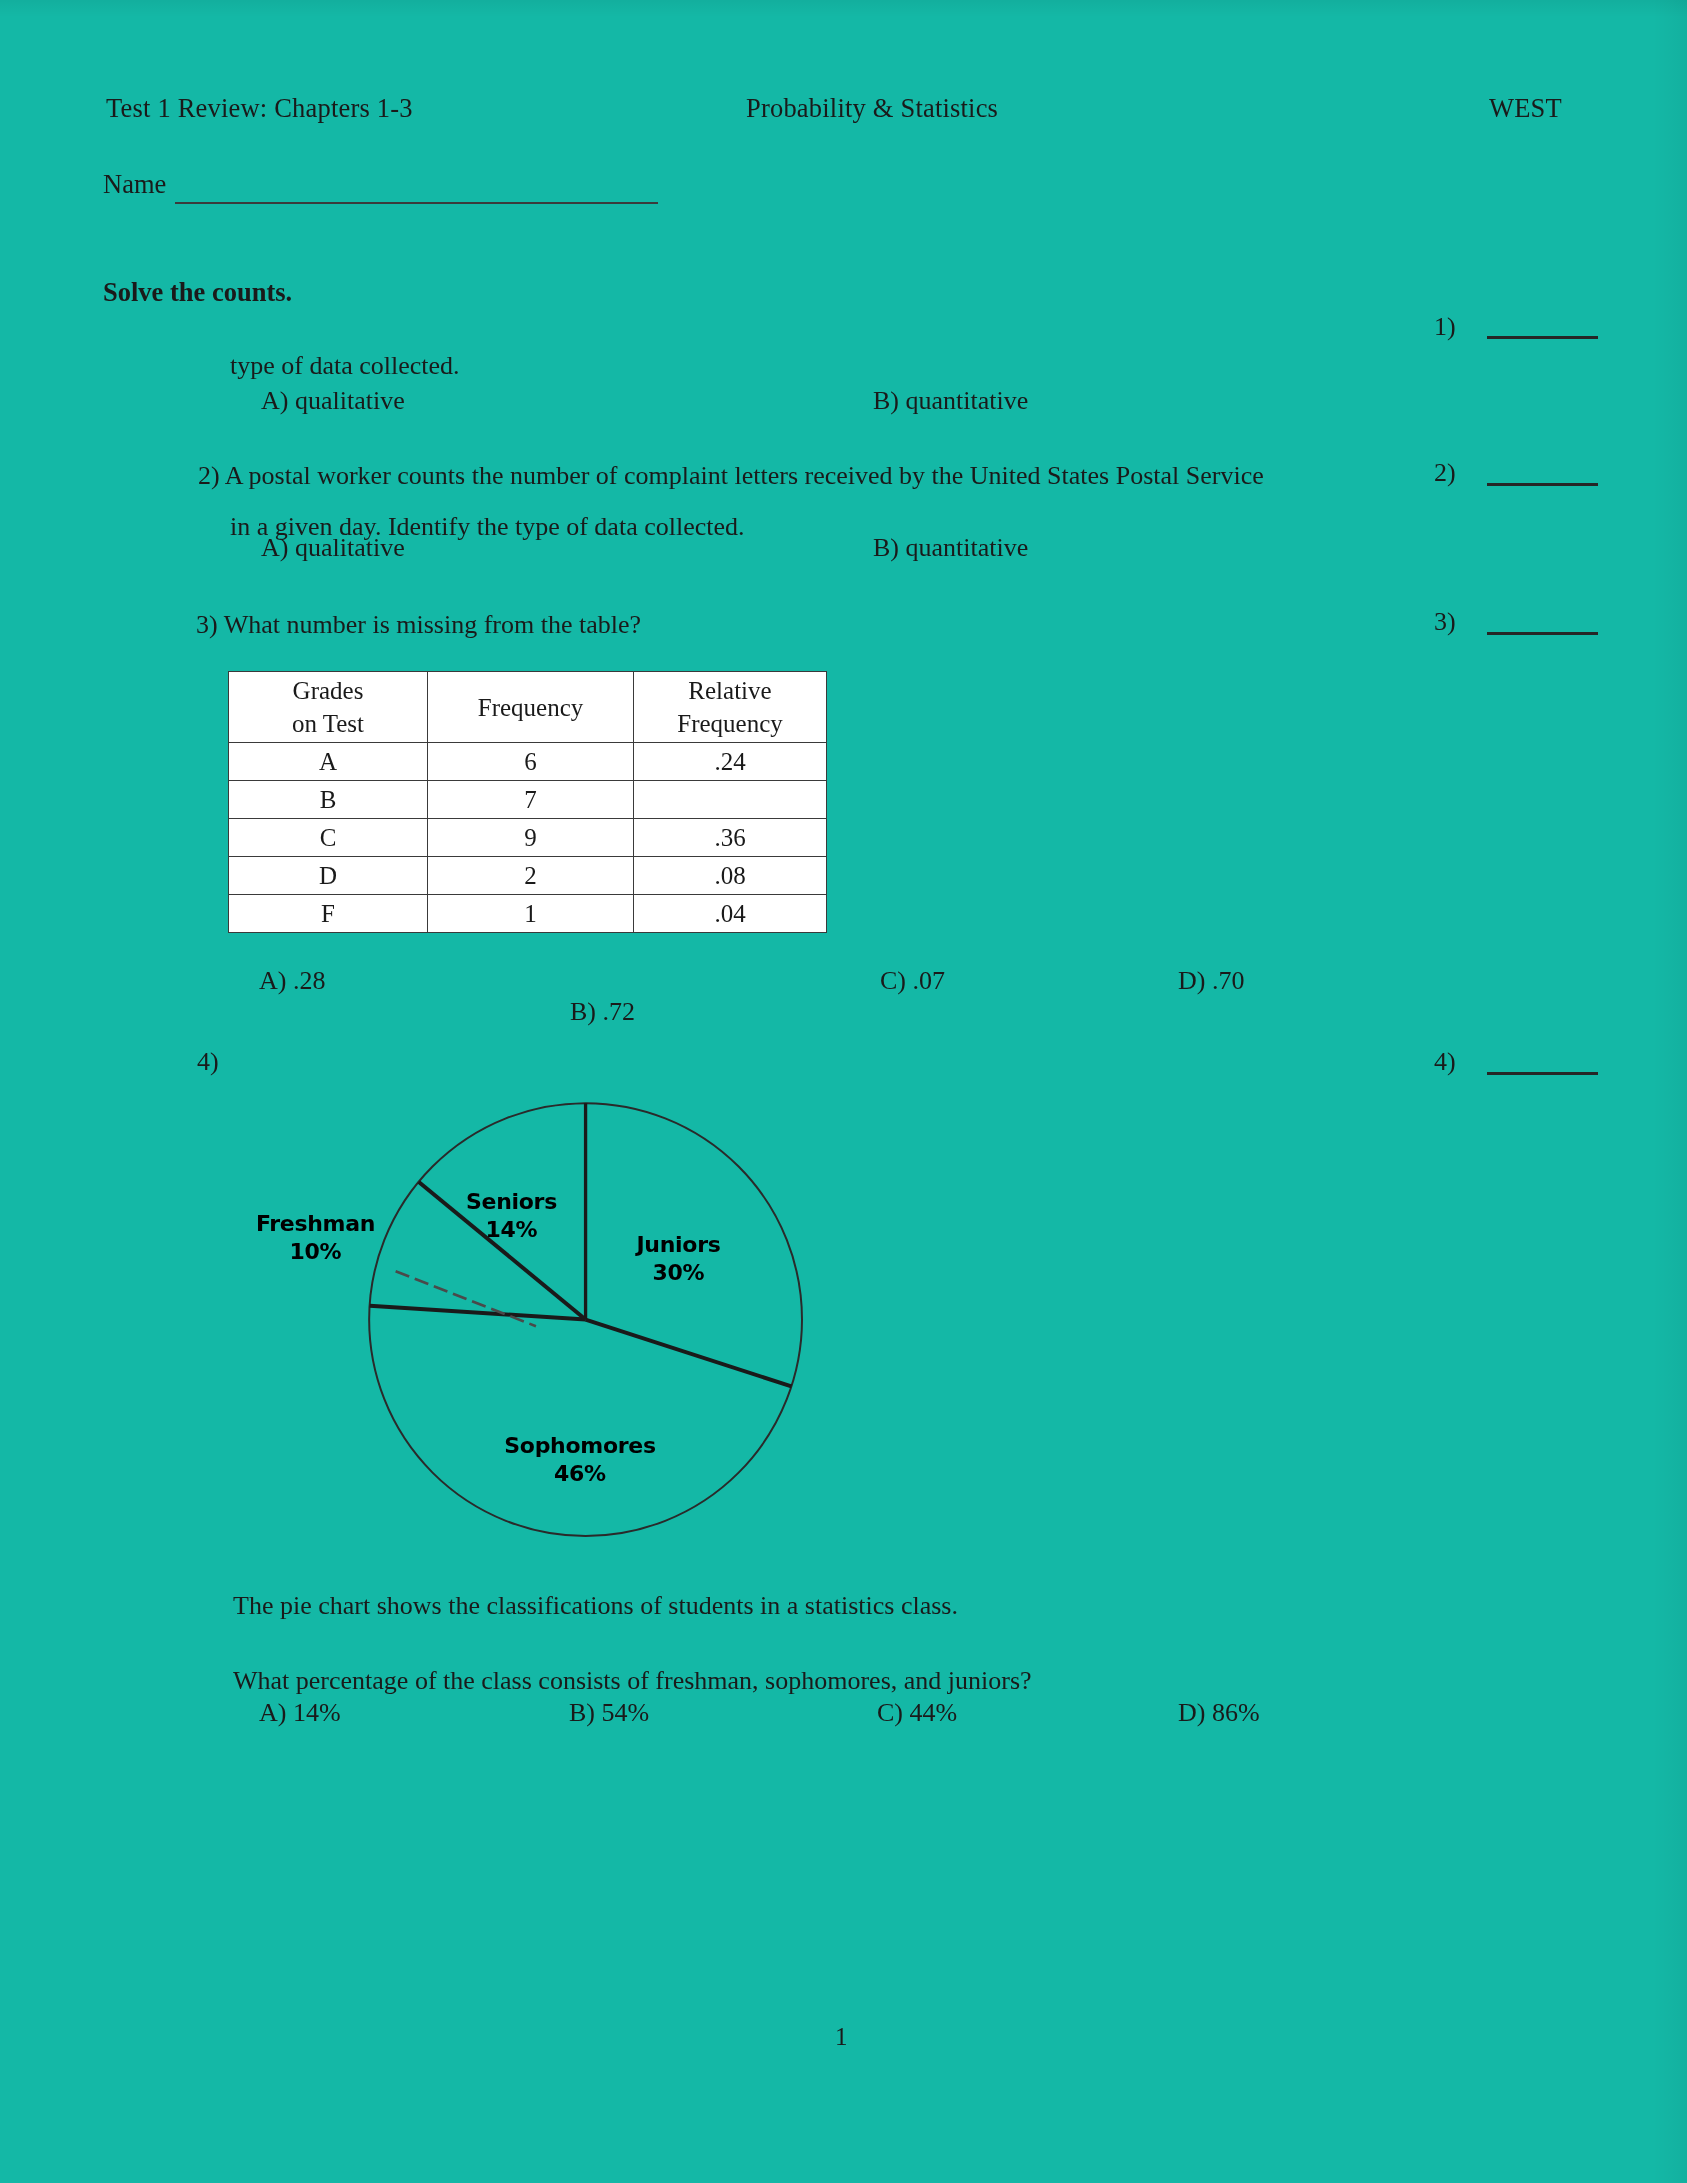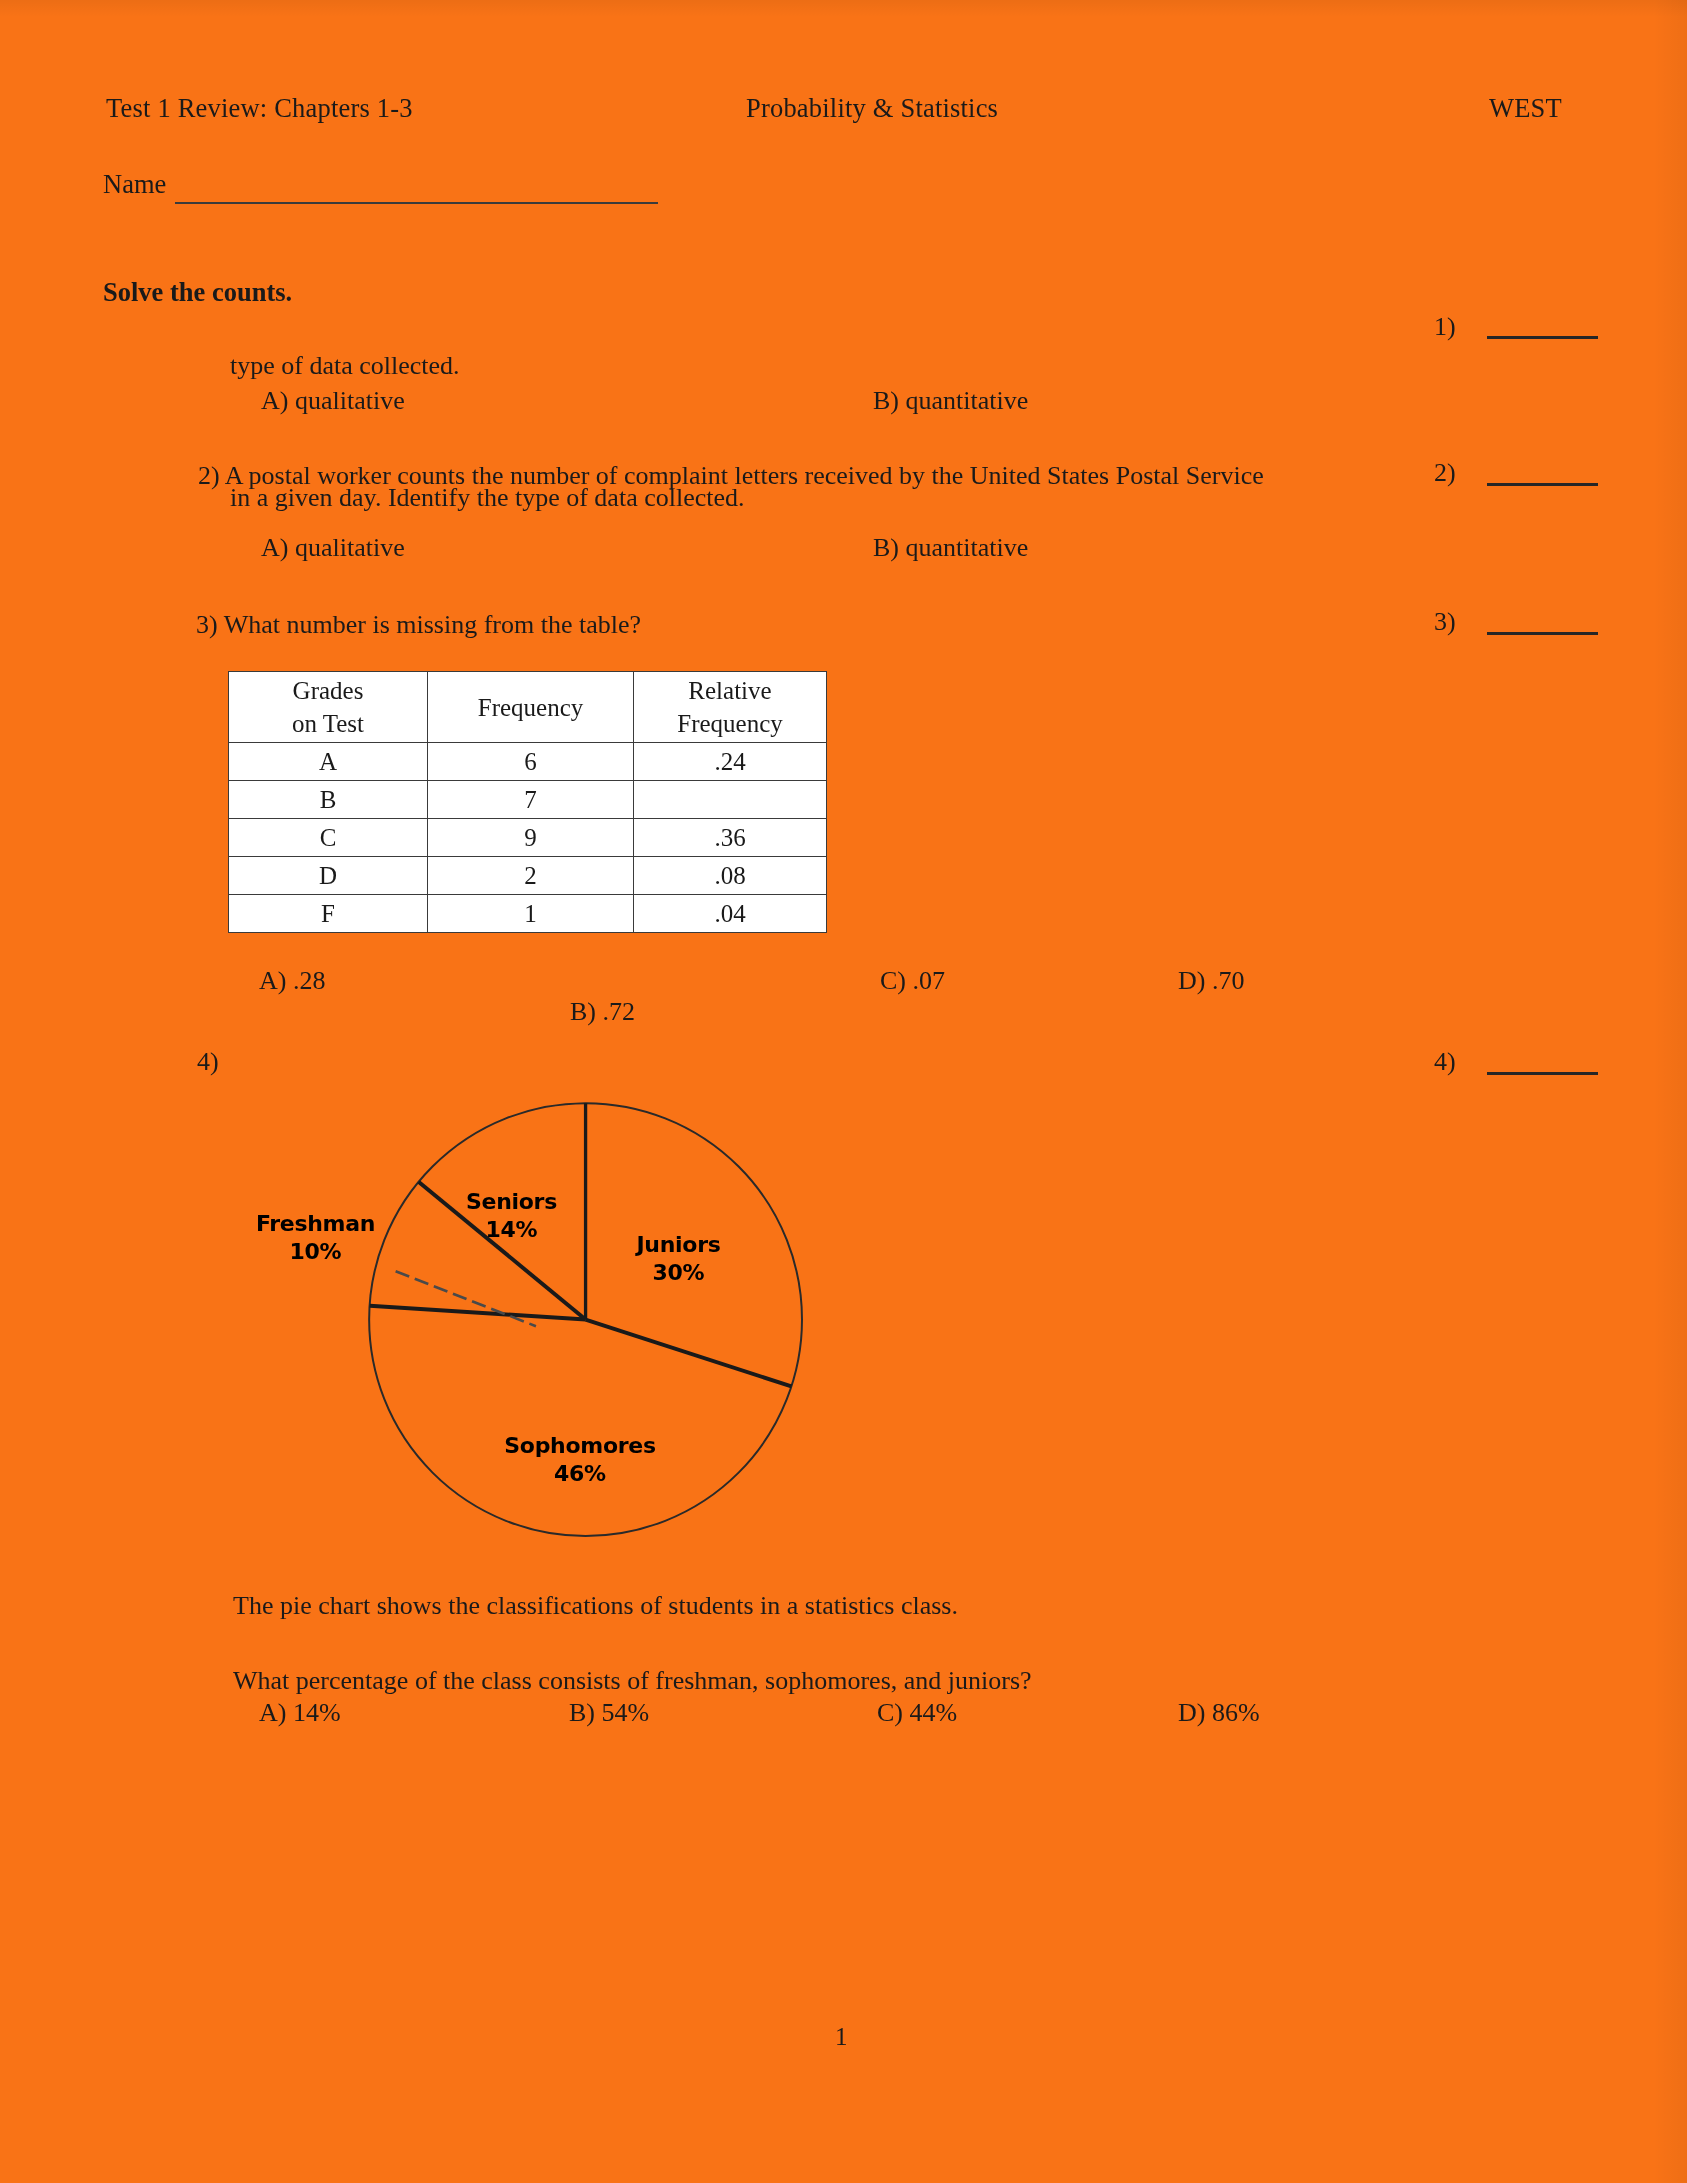--- a/index.html
+++ b/index.html
@@ -6,21 +6,21 @@
   body {
     width:1687px; height:2183px;
     background:#ffffff;
     font-family:"Liberation Serif", serif;
     color:#1a1a1a;
     position:relative;
     overflow:hidden;
   }
   .page {
     position:absolute; inset:0;
-    background:#f97316;
+    background:#14b8a6;
   }
   
   .scan-edge-right {
     position:absolute; top:0; right:0; width:34px; height:2183px;
     background:linear-gradient(to right, rgba(0,0,0,0.0), rgba(0,0,0,0.045));
   }
   .scan-edge-top {
     position:absolute; top:0; left:0; width:1687px; height:17px;
     background:linear-gradient(to top, rgba(0,0,0,0.0), rgba(0,0,0,0.05));
   }
@@ -91,21 +91,21 @@
   <div class="abs section-title" style="left:103px; top:277px;">Solve the counts.</div>
 
   <div class="abs qtext" style="left:230px; top:348px;">type of data collected.</div>
   <div class="abs optrow" style="left:261px; top:386px;">A) qualitative</div>
   <div class="abs optrow" style="left:873px; top:386px;">B) quantitative</div>
 
   <div class="abs qnum-right" style="left:1434px; top:312px;">1)</div>
   <div class="blank-rule" style="left:1487px; top:336px; width:111px;"></div>
 
   <div class="abs qtext" style="left:198px; top:458px;">2)  A postal worker counts the number of complaint letters received by the United States Postal Service</div>
-  <div class="abs qtext" style="left:230px; top:480px;">in a given day. Identify the type of data collected.</div>
+  <div class="abs qtext" style="left:230px; top:509px;">in a given day. Identify the type of data collected.</div>
   <div class="abs optrow" style="left:261px; top:533px;">A) qualitative</div>
   <div class="abs optrow" style="left:873px; top:533px;">B) quantitative</div>
 
   <div class="abs qnum-right" style="left:1434px; top:458px;">2)</div>
   <div class="blank-rule" style="left:1487px; top:483px; width:111px;"></div>
 
   <div class="abs qtext" style="left:196px; top:607px;">3)  What number is missing from the table?</div>
 
   <div class="abs qnum-right" style="left:1434px; top:607px;">3)</div>
   <div class="blank-rule" style="left:1487px; top:632px; width:111px;"></div>

